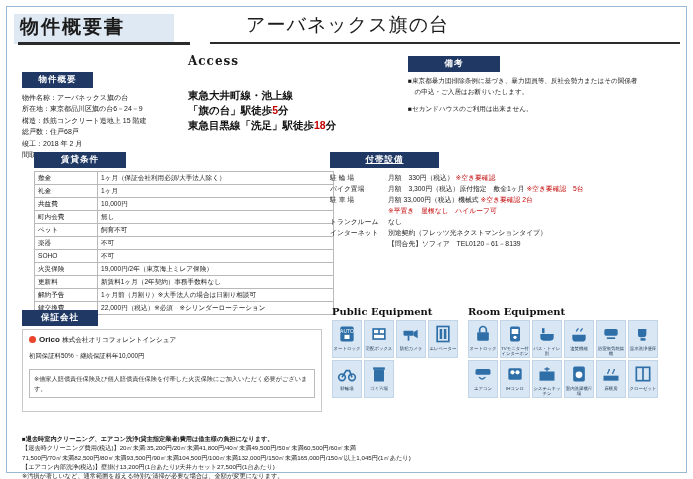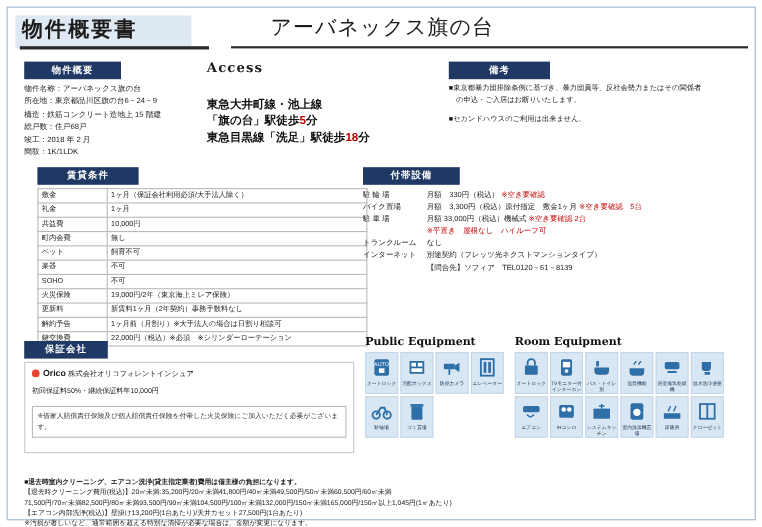--- a/index.html
+++ b/index.html
@@ -32,21 +32,21 @@
   
   .chip{
     background:#1f3864;color:#ffffff;font-size:8.5px;font-weight:bold;
     padding:2px 0;text-align:center;letter-spacing:1px;
   }
 
   .box{position:absolute;box-sizing:border-box;}
 
   
   #sec-gaiyo{left:22px;top:56px;width:160px;}
-  #sec-gaiyo .chip{width:88px;}
+  #sec-gaiyo .chip{width:71px;margin-top:16px;}
   .kv{font-size:7px;line-height:11.4px;}
   .kv div{white-space:nowrap;}
 
   
   #sec-access{left:188px;top:54px;width:205px;}
   .access-title{font-size:12px;font-weight:bold;letter-spacing:1px;color:#1b1b1b;margin-bottom:20px;
     font-family:"DejaVu Serif","Liberation Serif",serif;}
   .access-line{font-size:10.5px;font-weight:bold;line-height:15px;color:#111;}
   .access-line .hl{color:#c00000;}
 
@@ -58,21 +58,21 @@
   
   #sec-chintai{left:22px;top:152px;width:300px;margin-left:12px;}
   #sec-chintai .chip{width:92px;}
   .tbl{border-collapse:collapse;width:300px;margin-top:3px;font-size:6.6px;}
   .tbl td{border:1px solid #b9b9b9;padding:1px 3px;line-height:10px;}
   .tbl td.k{width:56px;background:#ffffff;white-space:nowrap;}
   .red{color:#c00000;}
 
   
   #sec-fuzoku{left:330px;top:152px;width:345px;}
-  #sec-fuzoku .chip{width:88px;}
+  #sec-fuzoku .chip{width:109px;text-decoration:underline;}
   .fz{font-size:6.8px;line-height:11px;margin-top:4px;}
   .fz .lbl{display:inline-block;width:58px;}
 
   
   #sec-hosho{left:22px;top:310px;width:300px;}
   #sec-hosho .chip{width:76px;}
   .hosho-body{border:1px solid #c9c9c9;margin-top:3px;padding:5px 6px;height:83px;box-sizing:border-box;}
   .orico{font-size:8px;font-weight:bold;color:#1a1a1a;}
   .orico .dot{display:inline-block;width:7px;height:7px;border-radius:50%;background:#e8452c;margin-right:3px;vertical-align:-1px;}
   .orico .sub{font-size:6.6px;font-weight:normal;}

